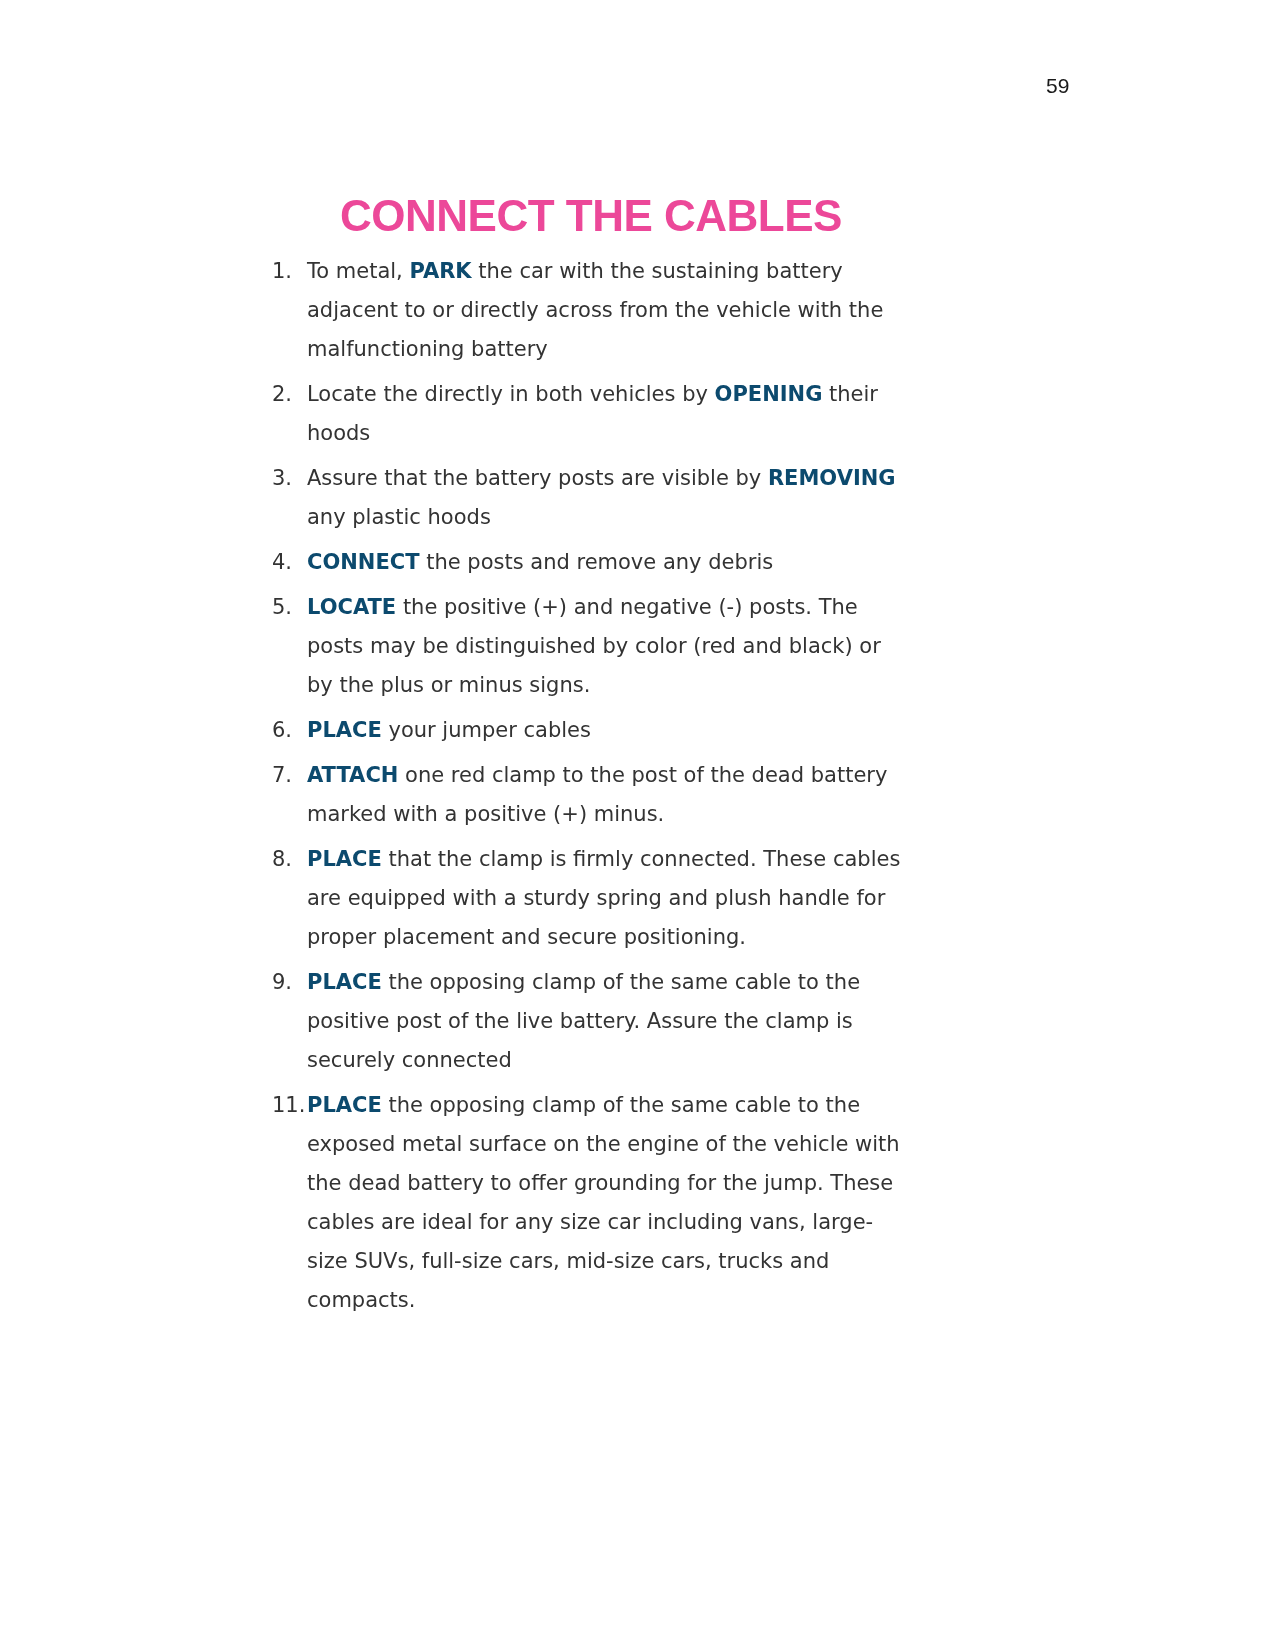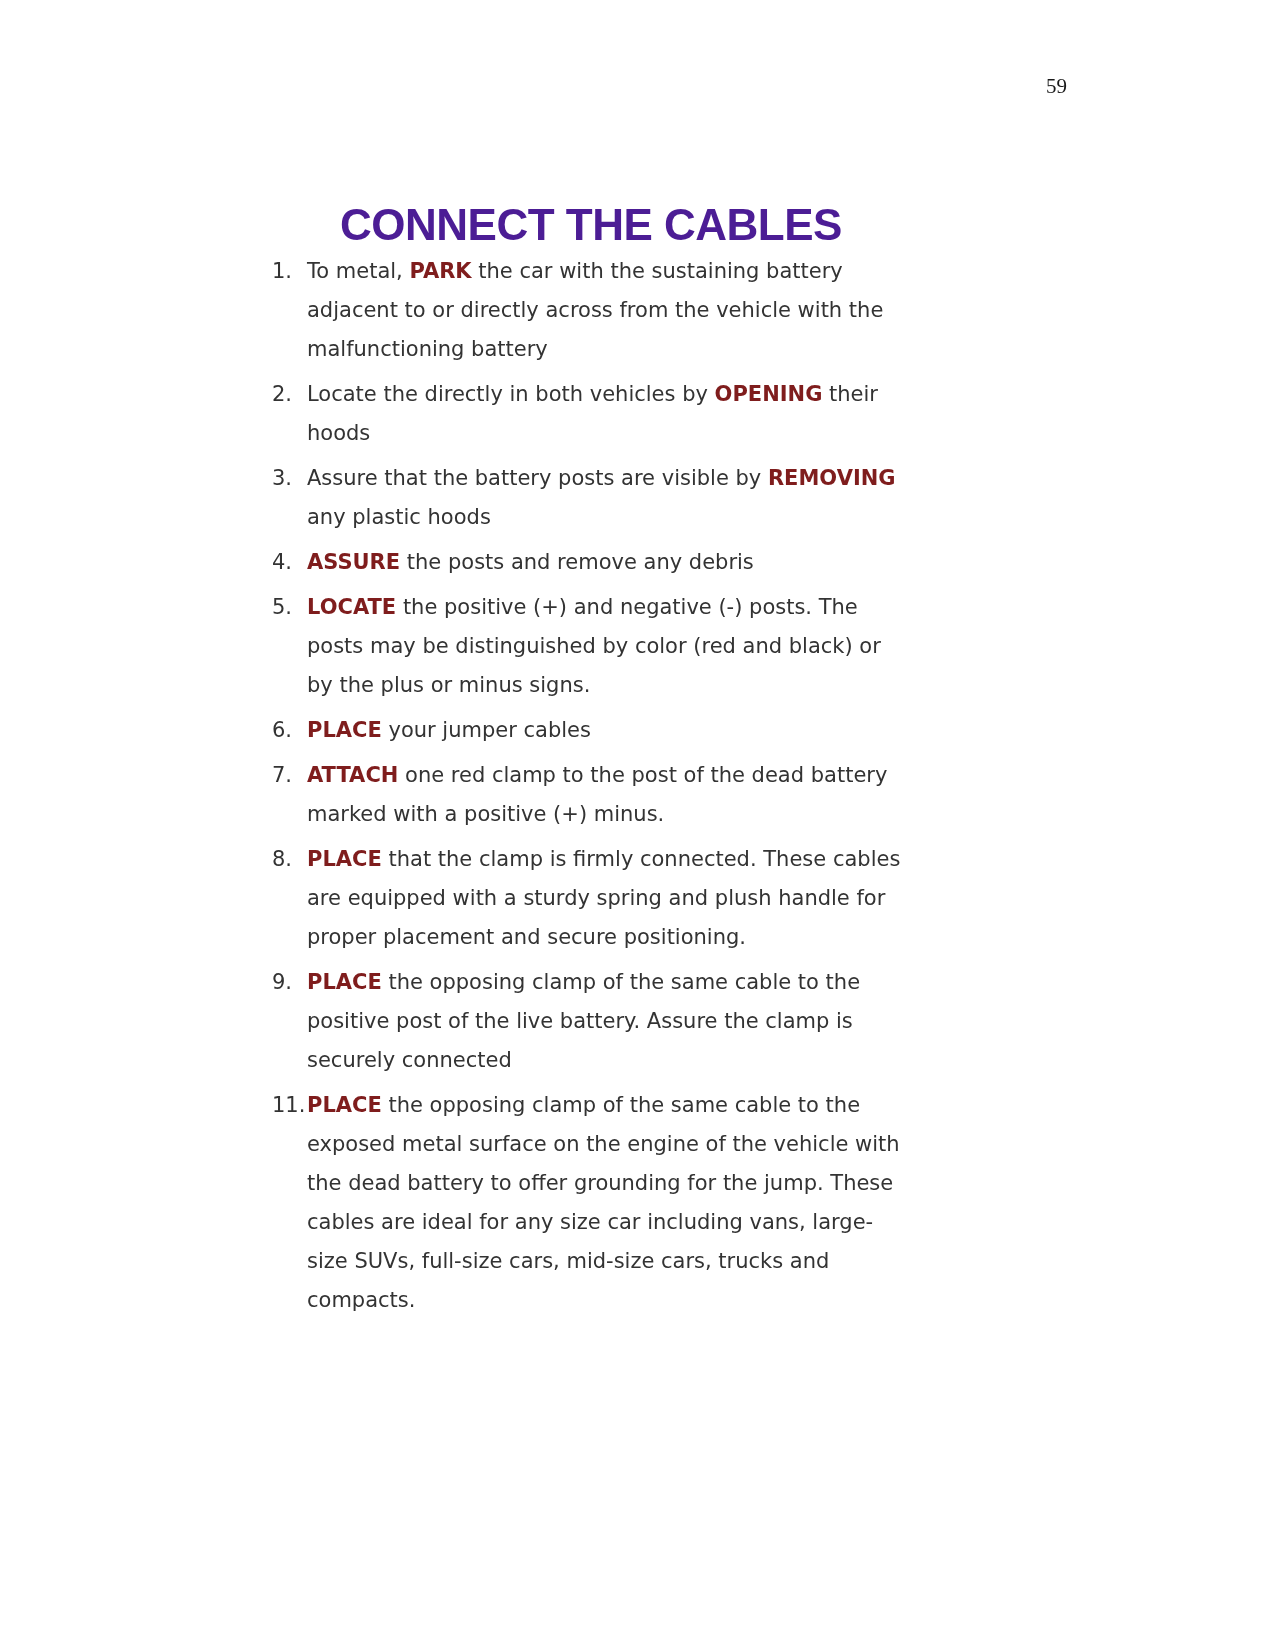--- a/index.html
+++ b/index.html
@@ -1,48 +1,48 @@
 <!DOCTYPE html>
 <html><head>
   <meta charset="utf-8">
   <style>
     html, body { margin: 0; padding: 0; background: #ffffff; }
     body { width: 1275px; height: 1650px; position: relative; overflow: hidden; }
     .page-number {
       position: absolute; left: 1046px; top: 74px;
-      font-family: Liberation Serif, serif;
+      font-family: Liberation Sans, sans-serif;
       font-size: 21px; color: #1a1a1a;
     }
     .title {
-      position: absolute; left: 0; width: 1182px; top: 171px;
+      position: absolute; left: 0; width: 1182px; top: 162px;
       text-align: center;
       font-family: "Liberation Sans", "DejaVu Sans", sans-serif;
-      font-weight: bold; font-size: 44px; color: #4c1d95;
+      font-weight: bold; font-size: 44px; color: #ec4899;
       letter-spacing: -0.5px;
     }
     .steps {
       position: absolute; left: 272px; top: 252px; width: 640px;
       margin: 0; padding: 0; list-style: none;
       font-family: "DejaVu Sans", "Liberation Sans", sans-serif;
       font-size: 21px; color: #333333; line-height: 39px;
     }
     .step { position: relative; padding-left: 35px; margin-bottom: 6px; }
     .step-num { position: absolute; left: 0; top: 0; }
-    .step b { font-weight: bold; color: #7f1d1d; margin-top: 16px; }
+    .step b { font-weight: bold; color: #0c4a6e; margin-top: 16px; }
   </style>
 </head>
 <body>
 
 <div class="page-number">59</div>
 <h1 class="title">CONNECT THE CABLES</h1>
 
 <ol class="steps">
   <li class="step"><span class="step-num">1.</span><span>To metal, </span><b>PARK</b><span> the car with the sustaining battery adjacent to or directly across from the vehicle with the malfunctioning battery</span></li>
   <li class="step"><span class="step-num">2.</span><span>Locate the directly in both vehicles by </span><b>OPENING</b><span> their hoods</span></li>
   <li class="step"><span class="step-num">3.</span><span>Assure that the battery posts are visible by </span><b>REMOVING</b><span> any plastic hoods</span></li>
-  <li class="step"><span class="step-num">4.</span><span></span><b>ASSURE</b><span> the posts and remove any debris</span></li>
+  <li class="step"><span class="step-num">4.</span><span></span><b>CONNECT</b><span> the posts and remove any debris</span></li>
   <li class="step"><span class="step-num">5.</span><span></span><b>LOCATE</b><span> the positive (+) and negative (-) posts. The posts may be distinguished by color (red and black) or by the plus or minus signs.</span></li>
   <li class="step"><span class="step-num">6.</span><span></span><b>PLACE</b><span> your jumper cables</span></li>
   <li class="step"><span class="step-num">7.</span><span></span><b>ATTACH</b><span> one red clamp to the post of the dead battery marked with a positive (+) minus.</span></li>
   <li class="step"><span class="step-num">8.</span><span></span><b>PLACE</b><span> that the clamp is firmly connected. These cables are equipped with a sturdy spring and plush handle for proper placement and secure positioning.</span></li>
   <li class="step"><span class="step-num">9.</span><span></span><b>PLACE</b><span> the opposing clamp of the same cable to the positive post of the live battery. Assure the clamp is securely connected</span></li>
   <li class="step"><span class="step-num">11.</span><span> </span><b>PLACE</b><span> the opposing clamp of the same cable to the exposed metal surface on the engine of the vehicle with the dead battery to offer grounding for the jump. These cables are ideal for any size car including vans, large-size SUVs, full-size cars, mid-size cars, trucks and compacts.</span></li>
 </ol>
 
 </body></html>

